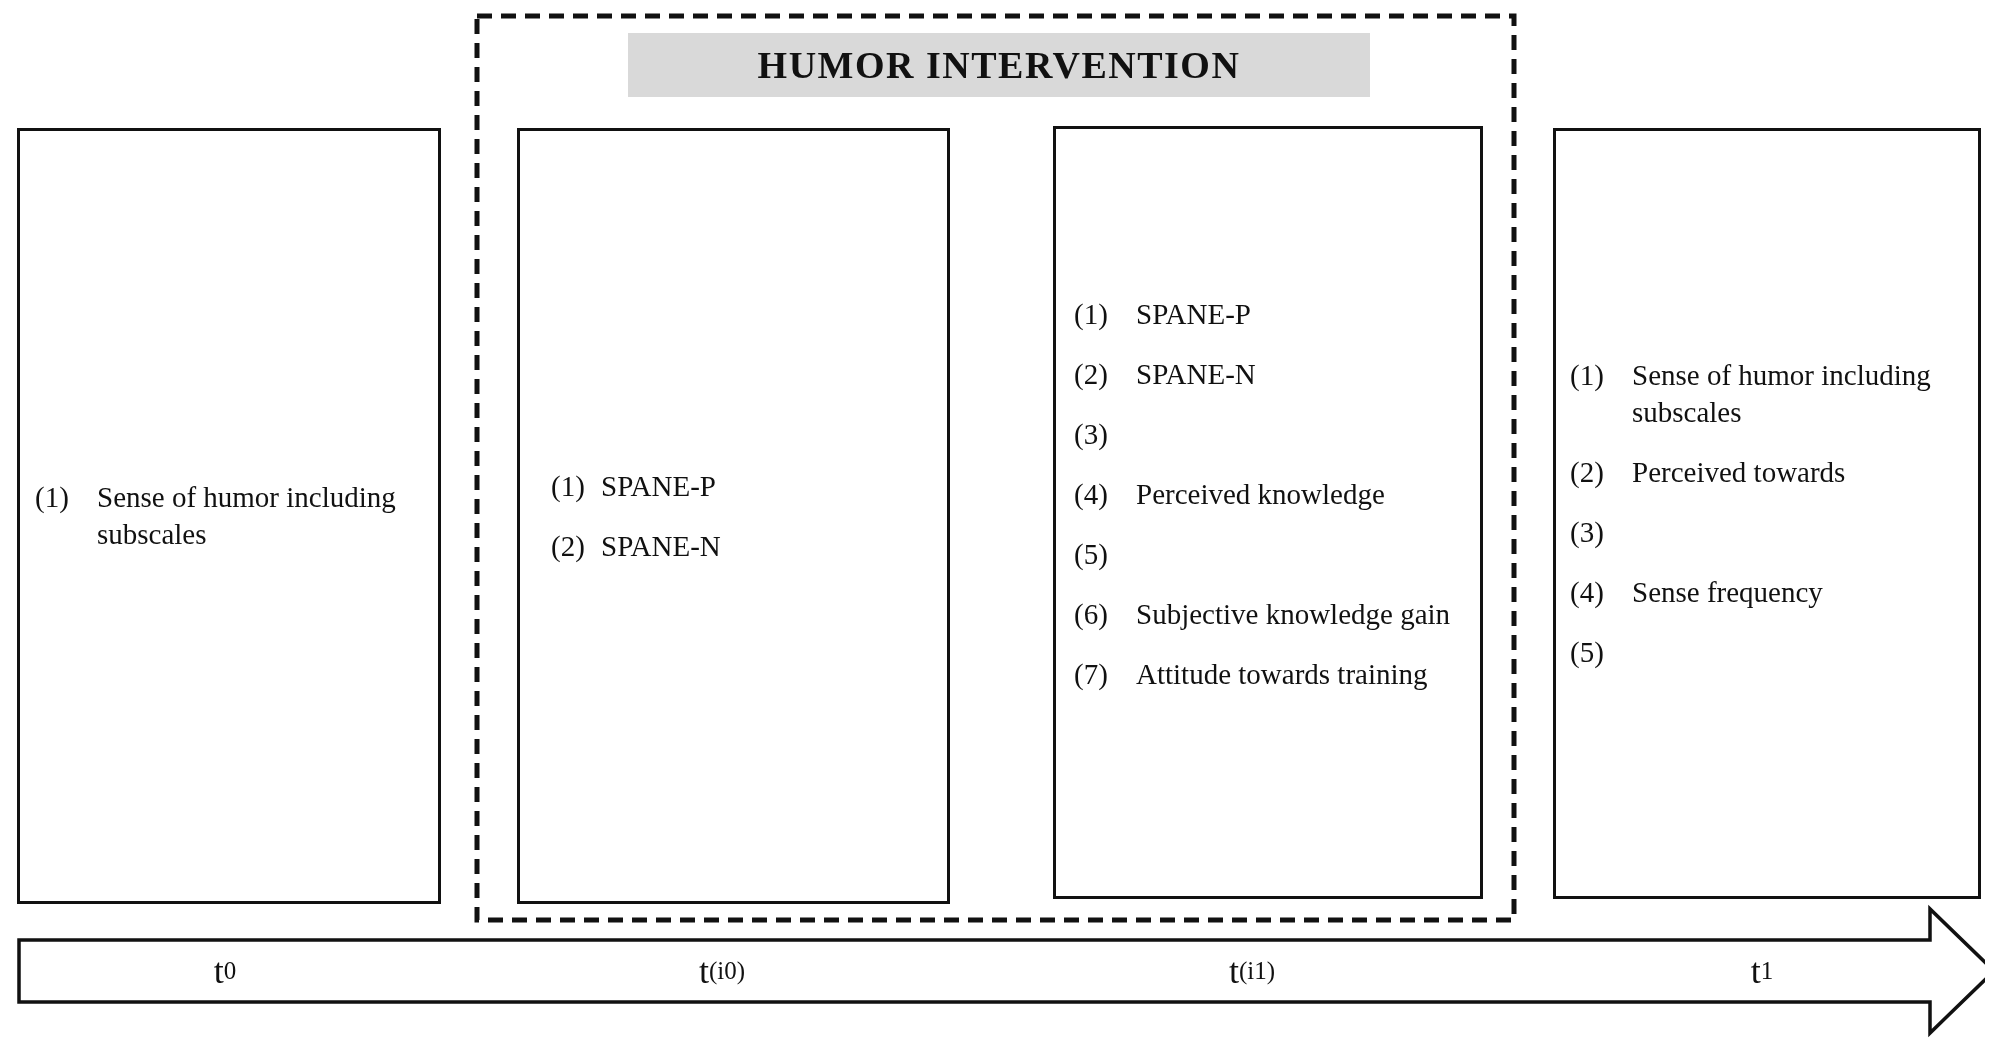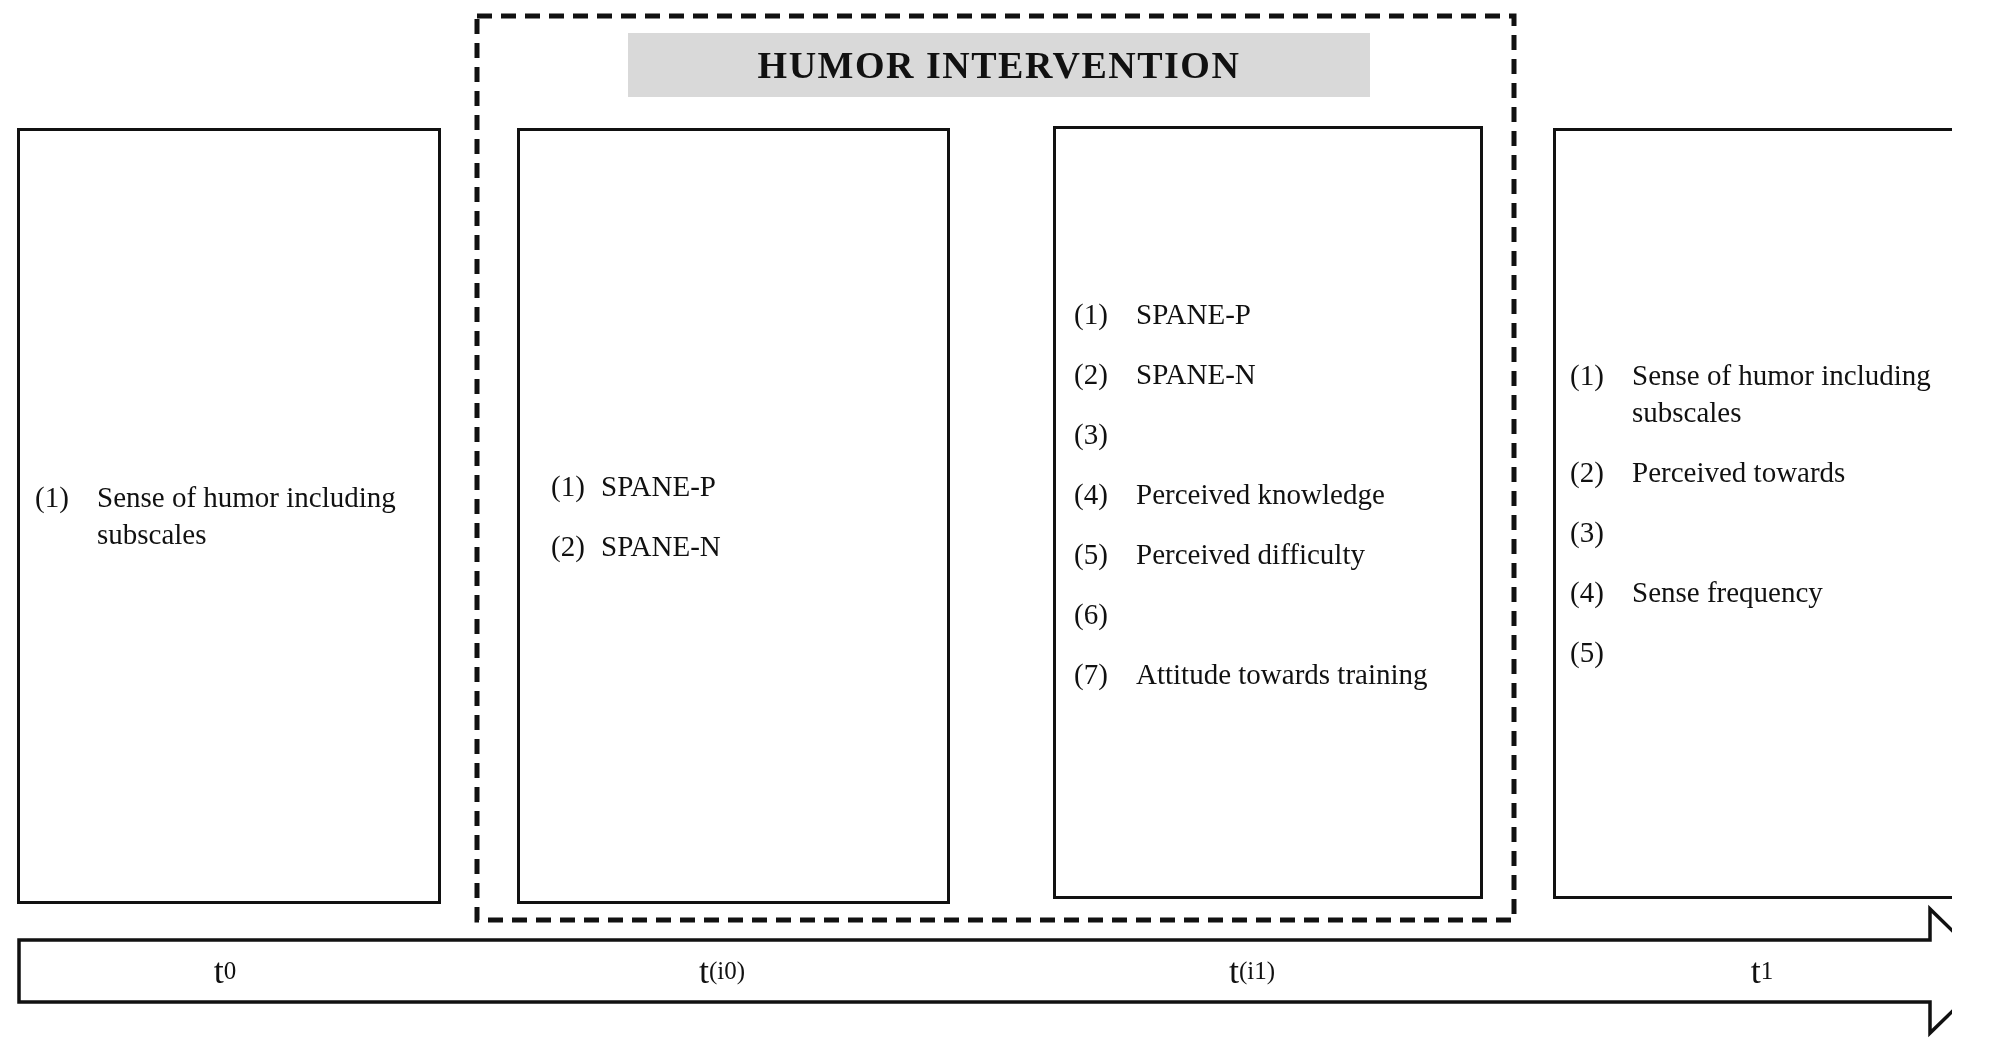--- a/index.html
+++ b/index.html
@@ -4,20 +4,21 @@
 <style>
   html, body { margin: 0; padding: 0; background: #ffffff; }
   #canvas {
     position: relative;
     width: 1952px;
     height: 1044px;
     background: #ffffff;
     font-family: "Liberation Serif", "DejaVu Serif", serif;
     color: #111111;
     overflow: hidden;
+    padding-left: 33px;
   }
   #figure-lines { position: absolute; left: 0; top: 0; width: 2008px; height: 1044px; }
 
   .title-bar {
     position: absolute;
     left: 628px; top: 33px;
     width: 742px; height: 64px;
     background: #d9d9d9;
     display: flex; align-items: center; justify-content: center;
     font-size: 38px; font-weight: bold; letter-spacing: 1.5px;
@@ -107,24 +108,24 @@
         </div>
         <div class="item">
           <span class="num">(3)</span>
         </div>
         <div class="item">
           <span class="num">(4)</span>
           <span class="txt">Perceived knowledge</span>
         </div>
         <div class="item">
           <span class="num">(5)</span>
-          <span class="txt">Perceived difficulty</span>
         </div>
         <div class="item">
           <span class="num">(6)</span>
+          <span class="txt">Subjective knowledge gain</span>
         </div>
         <div class="item">
           <span class="num">(7)</span>
           <span class="txt">Attitude towards training</span>
         </div>
       </div>
   </div>
 
   <div class="mbox" id="box-t1">
     <div class="mlist">

